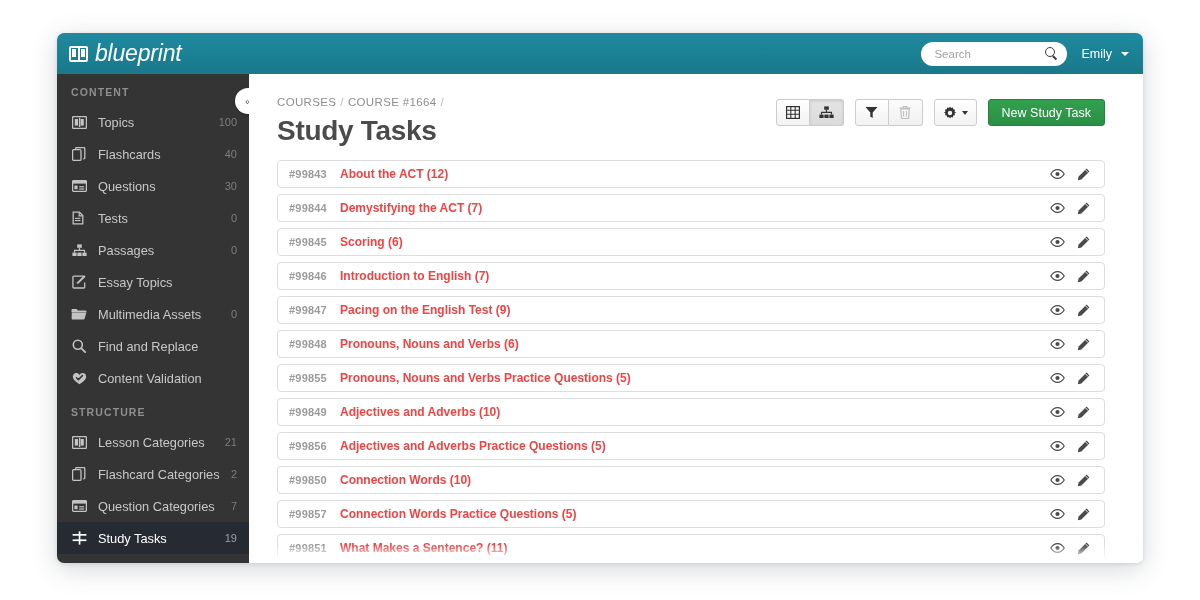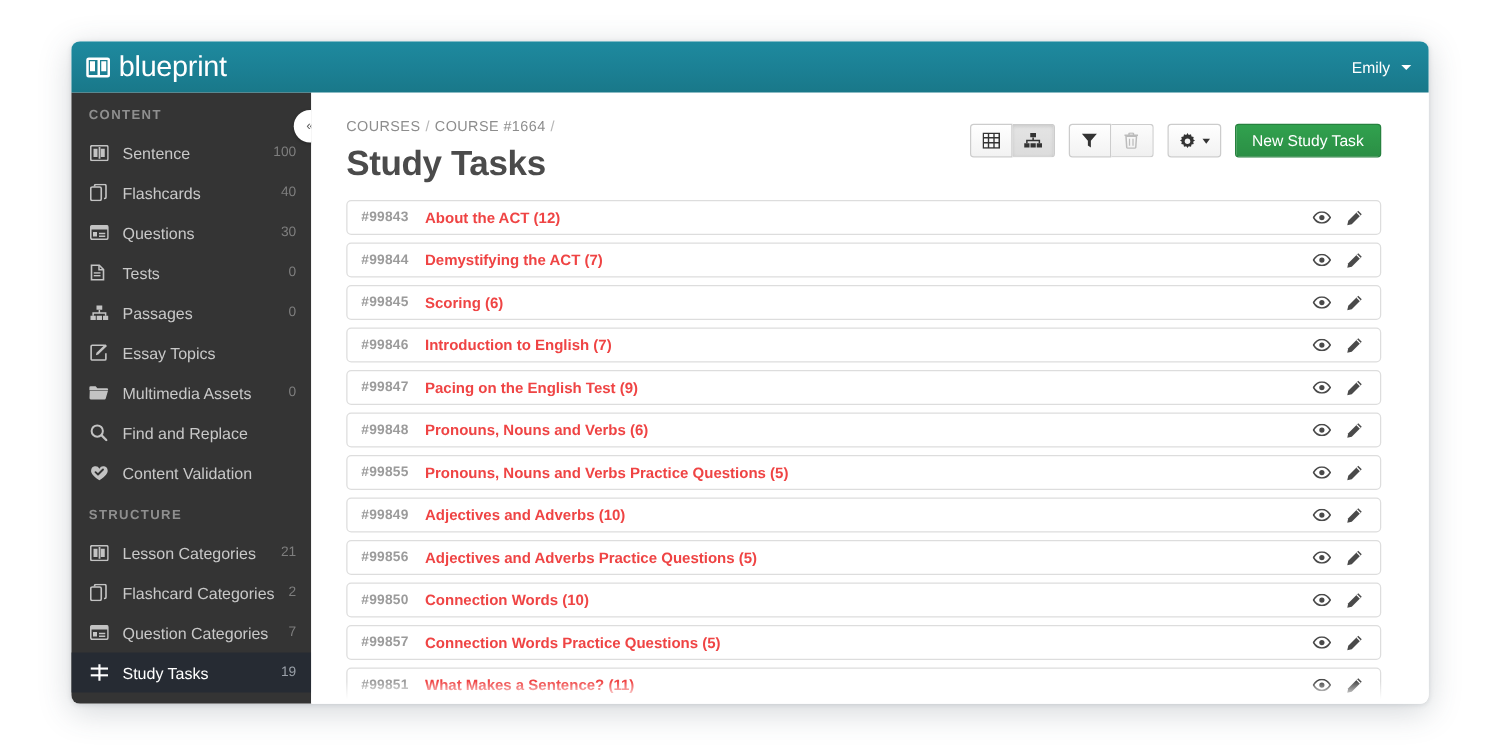--- a/index.html
+++ b/index.html
@@ -70,20 +70,21 @@
     left: 6.5px; top: 0px;
     width: 2px; height: 12px;
     background: #ffffff;
   }
   .brand-text {
     color: #ffffff;
     font-size: 23px;
     font-weight: 400;
     letter-spacing: -0.2px;
     line-height: 1;
+    font-style: italic;
   }
 
   .topbar-right {
     margin-left: auto;
     display: flex;
     align-items: center;
     padding-right: 14px;
     gap: 14px;
   }
   .search-box {
@@ -367,20 +368,24 @@
 
   <div id="topbar">
     <div class="brand">
       <span class="brand-logo">
           <i></i>
         </span>
       <span class="brand-text">blueprint</span>
     </div>
 
     <div class="topbar-right">
+      <div class="search-box">
+        <input type="text" placeholder="Search" style="">
+        <span class="search-icon"></span>
+      </div>
       <div class="user-menu">
         <span>Emily</span>
         <span class="caret-down"></span>
       </div>
     </div>
   </div>
 
   <div id="body-area">
 
     <div id="sidebar">
@@ -389,21 +394,21 @@
 
       <div class="side-item">
         <span class="si-icon">
           <svg width="15" height="13" viewBox="0 0 15 13">
               <rect x="0.6" y="0.6" width="13.8" height="11.8" rx="1" fill="none" stroke="currentColor" stroke-width="1.3"></rect>
               <rect x="2.8" y="3" width="3.2" height="6.6" fill="currentColor"></rect>
               <rect x="8.6" y="3" width="3.2" height="6.6" fill="currentColor"></rect>
               <rect x="6.9" y="1.6" width="1.4" height="9.4" fill="currentColor"></rect>
             </svg>
         </span>
-        <span class="si-label">Sentence</span>
+        <span class="si-label">Topics</span>
         <span class="si-count">100</span>
       </div>
 
       <div class="side-item">
         <span class="si-icon">
           <svg width="14" height="14" viewBox="0 0 14 14">
               <rect x="0.6" y="2.6" width="8.4" height="10.8" rx="1.2" fill="none" stroke="currentColor" stroke-width="1.3"></rect>
               <path d="M3.6 2.2 V1.6 a1 1 0 0 1 1-1 h7.2 a1 1 0 0 1 1 1 v9.2 a1 1 0 0 1-1 1 h-0.6" fill="none" stroke="currentColor" stroke-width="1.3"></path>
             </svg>
         </span>

